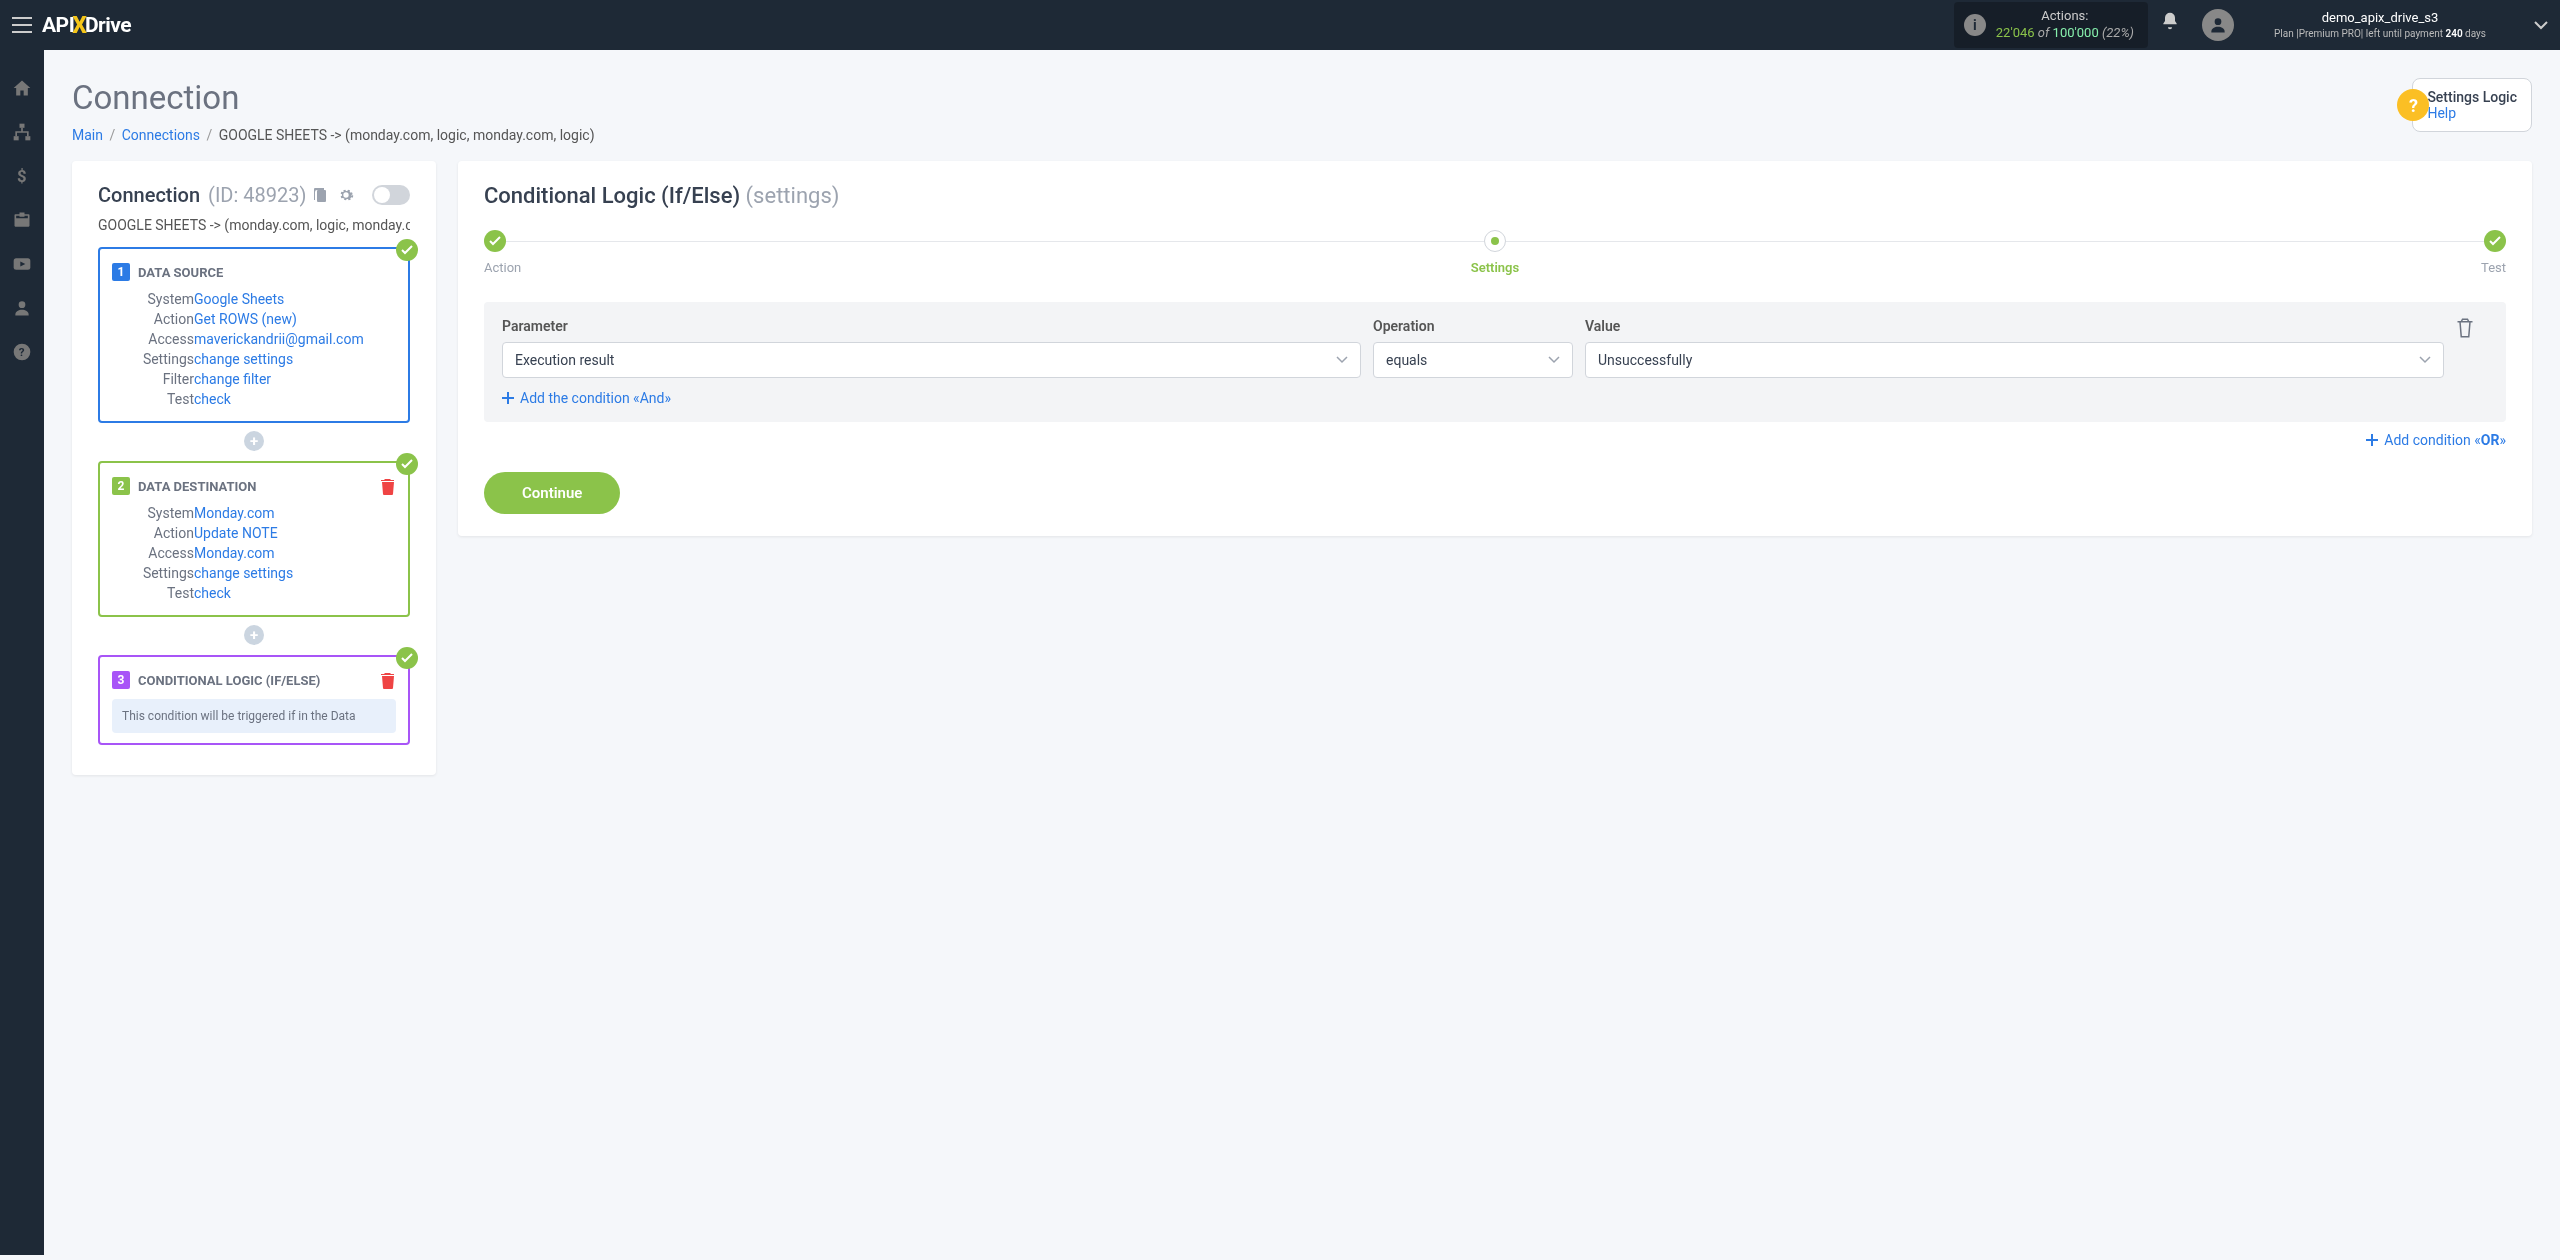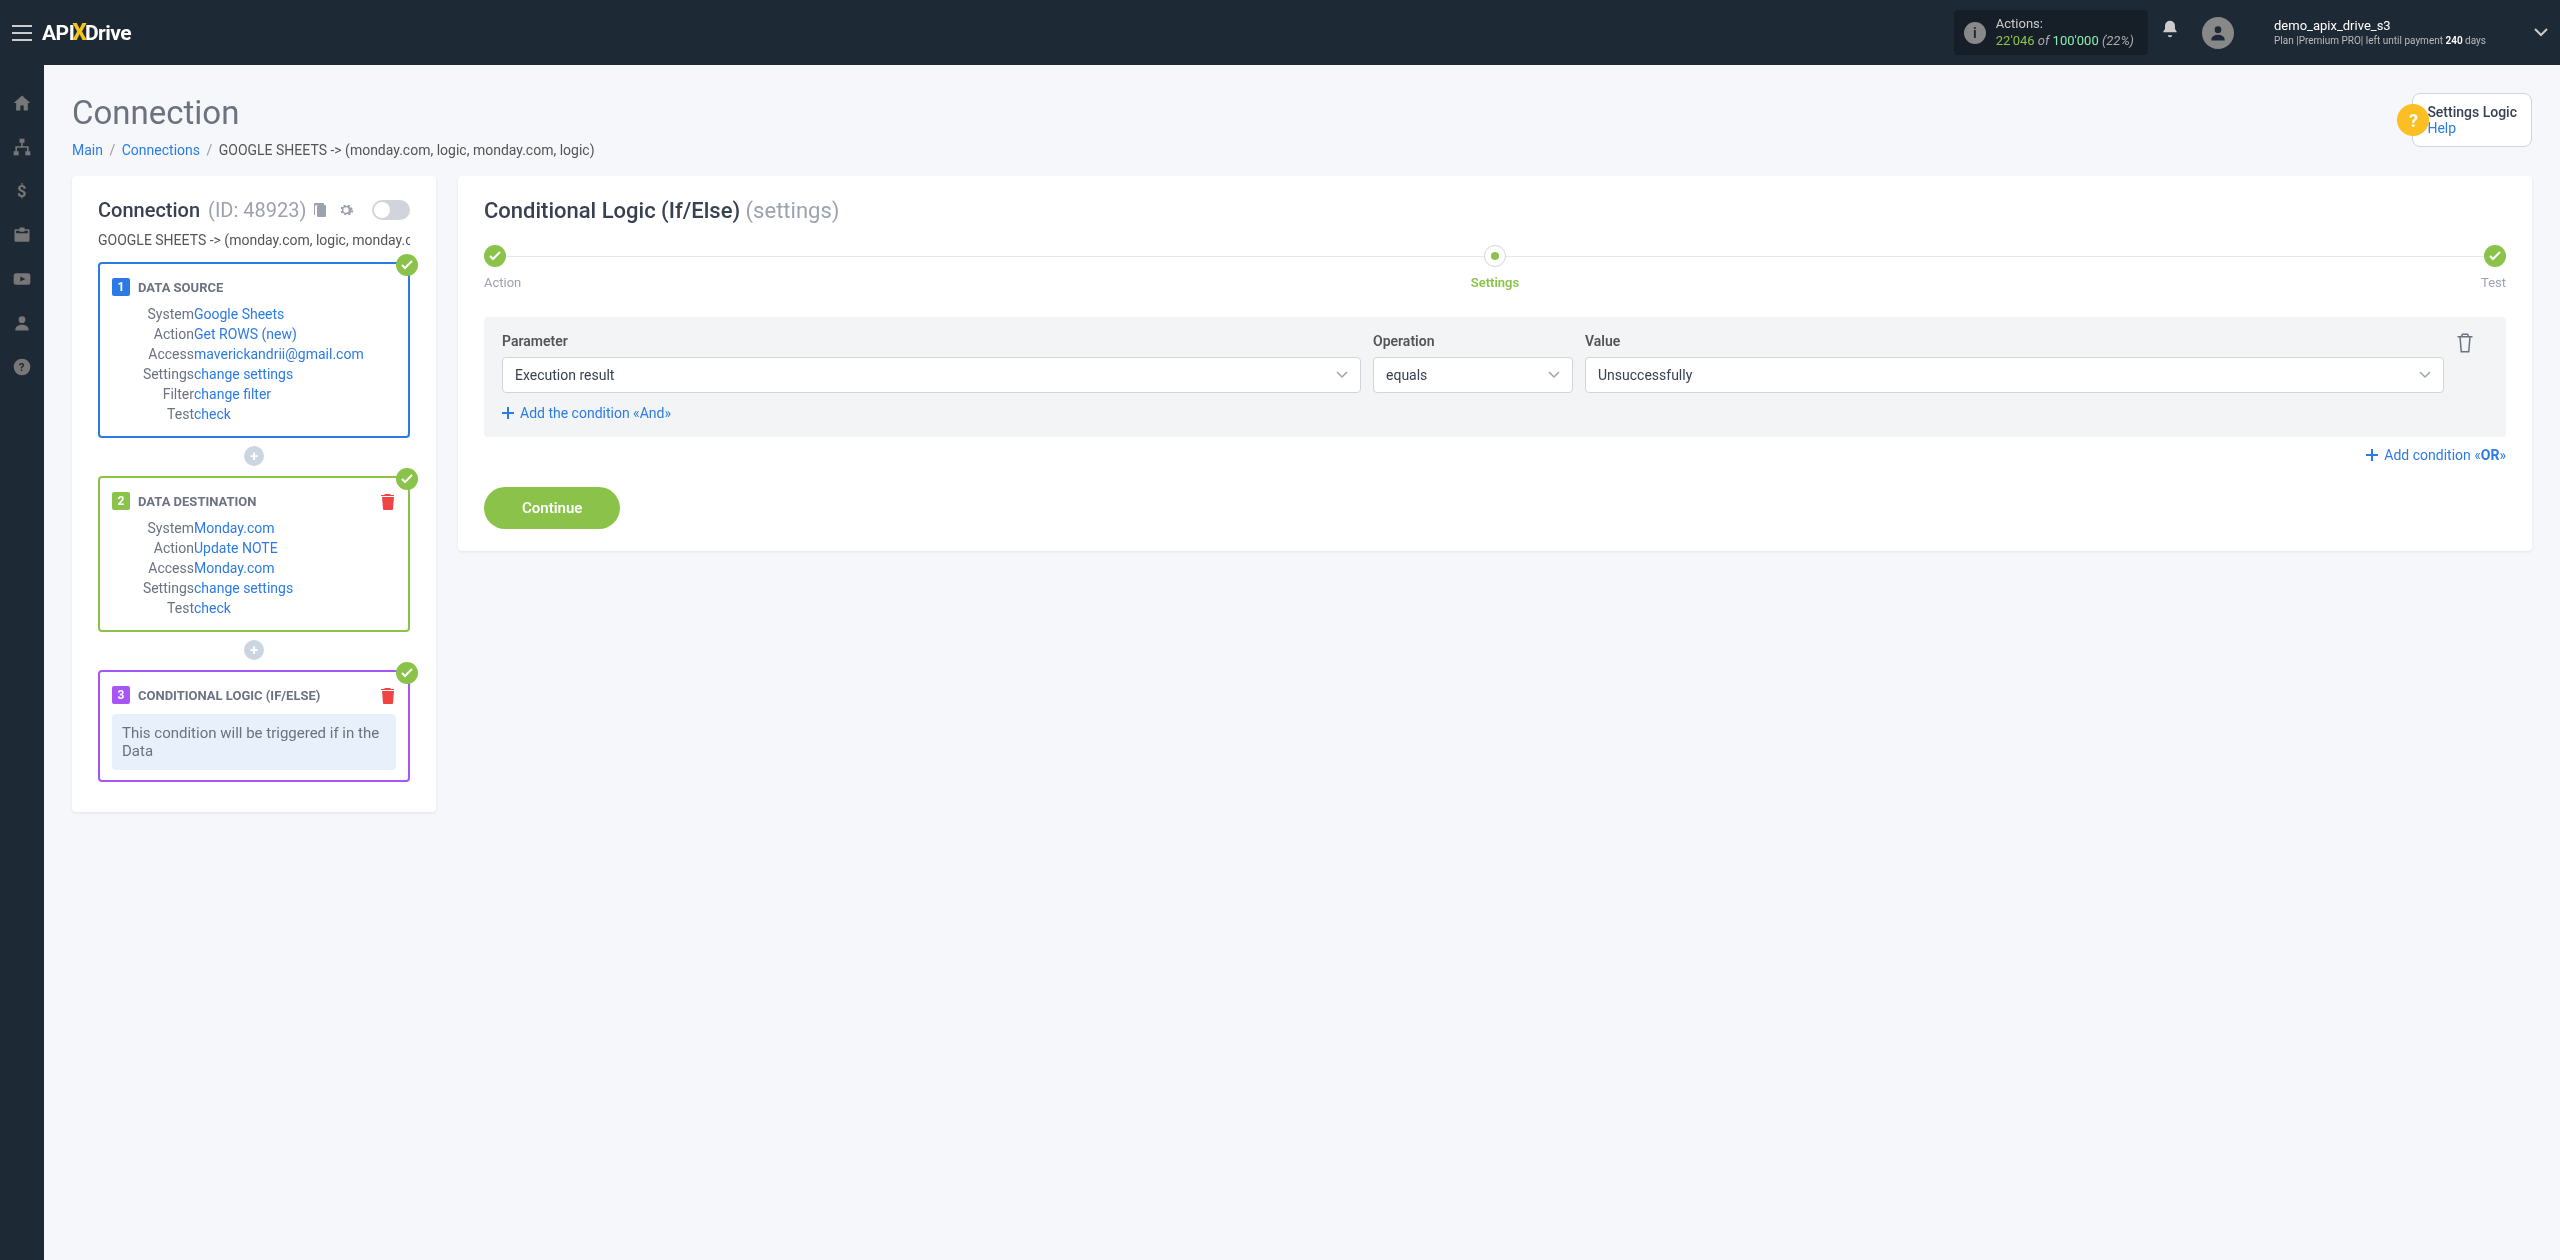--- a/index.html
+++ b/index.html
@@ -1,17 +1,17 @@
 <!DOCTYPE html>
 <html><head>
   <meta charset="utf-8">
   <style>
     * { margin: 0; padding: 0; box-sizing: border-box; font-family: -apple-system, BlinkMacSystemFont, "Segoe UI", Roboto, sans-serif; }
     body { background: #f5f7fa; color: #333; }
-    .topbar { background: #1e2936; color: #fff; height: 65px; display: flex; align-items: center; padding: 0 12px; }
+    .topbar { background: #1e2936; color: #fff; height: 50px; display: flex; align-items: center; padding: 0 12px; text-align: center; }
     .menu-toggle { color: #ccc; font-size: 20px; margin-right: 10px; cursor: pointer; }
     .logo { display: flex; align-items: center; font-weight: 700; font-size: 21px; color: #fff; }
     .logo .ax { color: #fff; letter-spacing: -0.5px; }
     .logo .x { color: #f5c518; font-weight: 800; font-size: 23px; margin: 0 -2px; position: relative; }
     .topbar-spacer { flex: 1; }
     .actions-box { background: rgba(0,0,0,0.25); border-radius: 4px; padding: 6px 14px 6px 10px; display: flex; align-items: center; margin-right: 12px; }
     .actions-box .info-icon { width: 22px; height: 22px; border-radius: 50%; background: #888; display: flex; align-items: center; justify-content: center; color: #1e2936; font-weight: 700; font-size: 14px; margin-right: 10px; }
     .actions-meta { font-size: 13px; color: #ccc; line-height: 1.3; }
     .actions-meta .used { color: #8bc34a; }
     .actions-meta .of { color: #aaa; font-style: italic; }
@@ -61,21 +61,21 @@
     .step-num { width: 18px; height: 18px; display: flex; align-items: center; justify-content: center; color: #fff; font-size: 12px; border-radius: 2px; }
     .step-box.src .step-num { background: #2c7be5; }
     .step-box.dst .step-num { background: #8bc34a; }
     .step-box.lgc .step-num { background: #a855f7; }
     .step-row { display: flex; font-size: 14px; margin-bottom: 4px; }
     .step-row .lbl { width: 82px; color: #6b7280; text-align: right; }
     .step-row .val { color: #2c7be5; cursor: pointer; }
     .chk-badge { position: absolute; top: -10px; right: -10px; width: 22px; height: 22px; border-radius: 50%; background: #8bc34a; display: flex; align-items: center; justify-content: center; color: #fff; }
     .del-icon { margin-left: auto; color: #ef4444; cursor: pointer; width: 15px; height: 15px; }
     .add-dot { width: 20px; height: 20px; border-radius: 50%; background: #cbd5e0; color: #fff; display: flex; align-items: center; justify-content: center; font-size: 15px; font-weight: 700; margin: 6px auto 10px; cursor: pointer; }
-    .lgc-desc { background: #e8f0fb; border-radius: 4px; padding: 10px; font-size: 15px; color: #6b7280; margin-top: 6px; }
+    .lgc-desc { background: #e8f0fb; border-radius: 4px; padding: 10px; font-size: 12px; color: #6b7280; margin-top: 6px; }
 
     .main-title { font-size: 22px; font-weight: 500; color: #374151; margin-bottom: 22px; }
     .main-title .paren { color: #9ca3af; font-weight: 400; }
 
     .wizard { display: flex; align-items: center; margin-bottom: 28px; position: relative; }
     .wiz-line { flex: 1; height: 1px; background: #e5e7eb; }
     .wiz-step { display: flex; flex-direction: column; align-items: center; position: relative; }
     .wiz-dot { width: 22px; height: 22px; border-radius: 50%; display: flex; align-items: center; justify-content: center; color: #fff; z-index: 1; }
     .wiz-dot.done { background: #8bc34a; }
     .wiz-dot.cur { background: #fff; border: 1px solid #d1d5db; }

